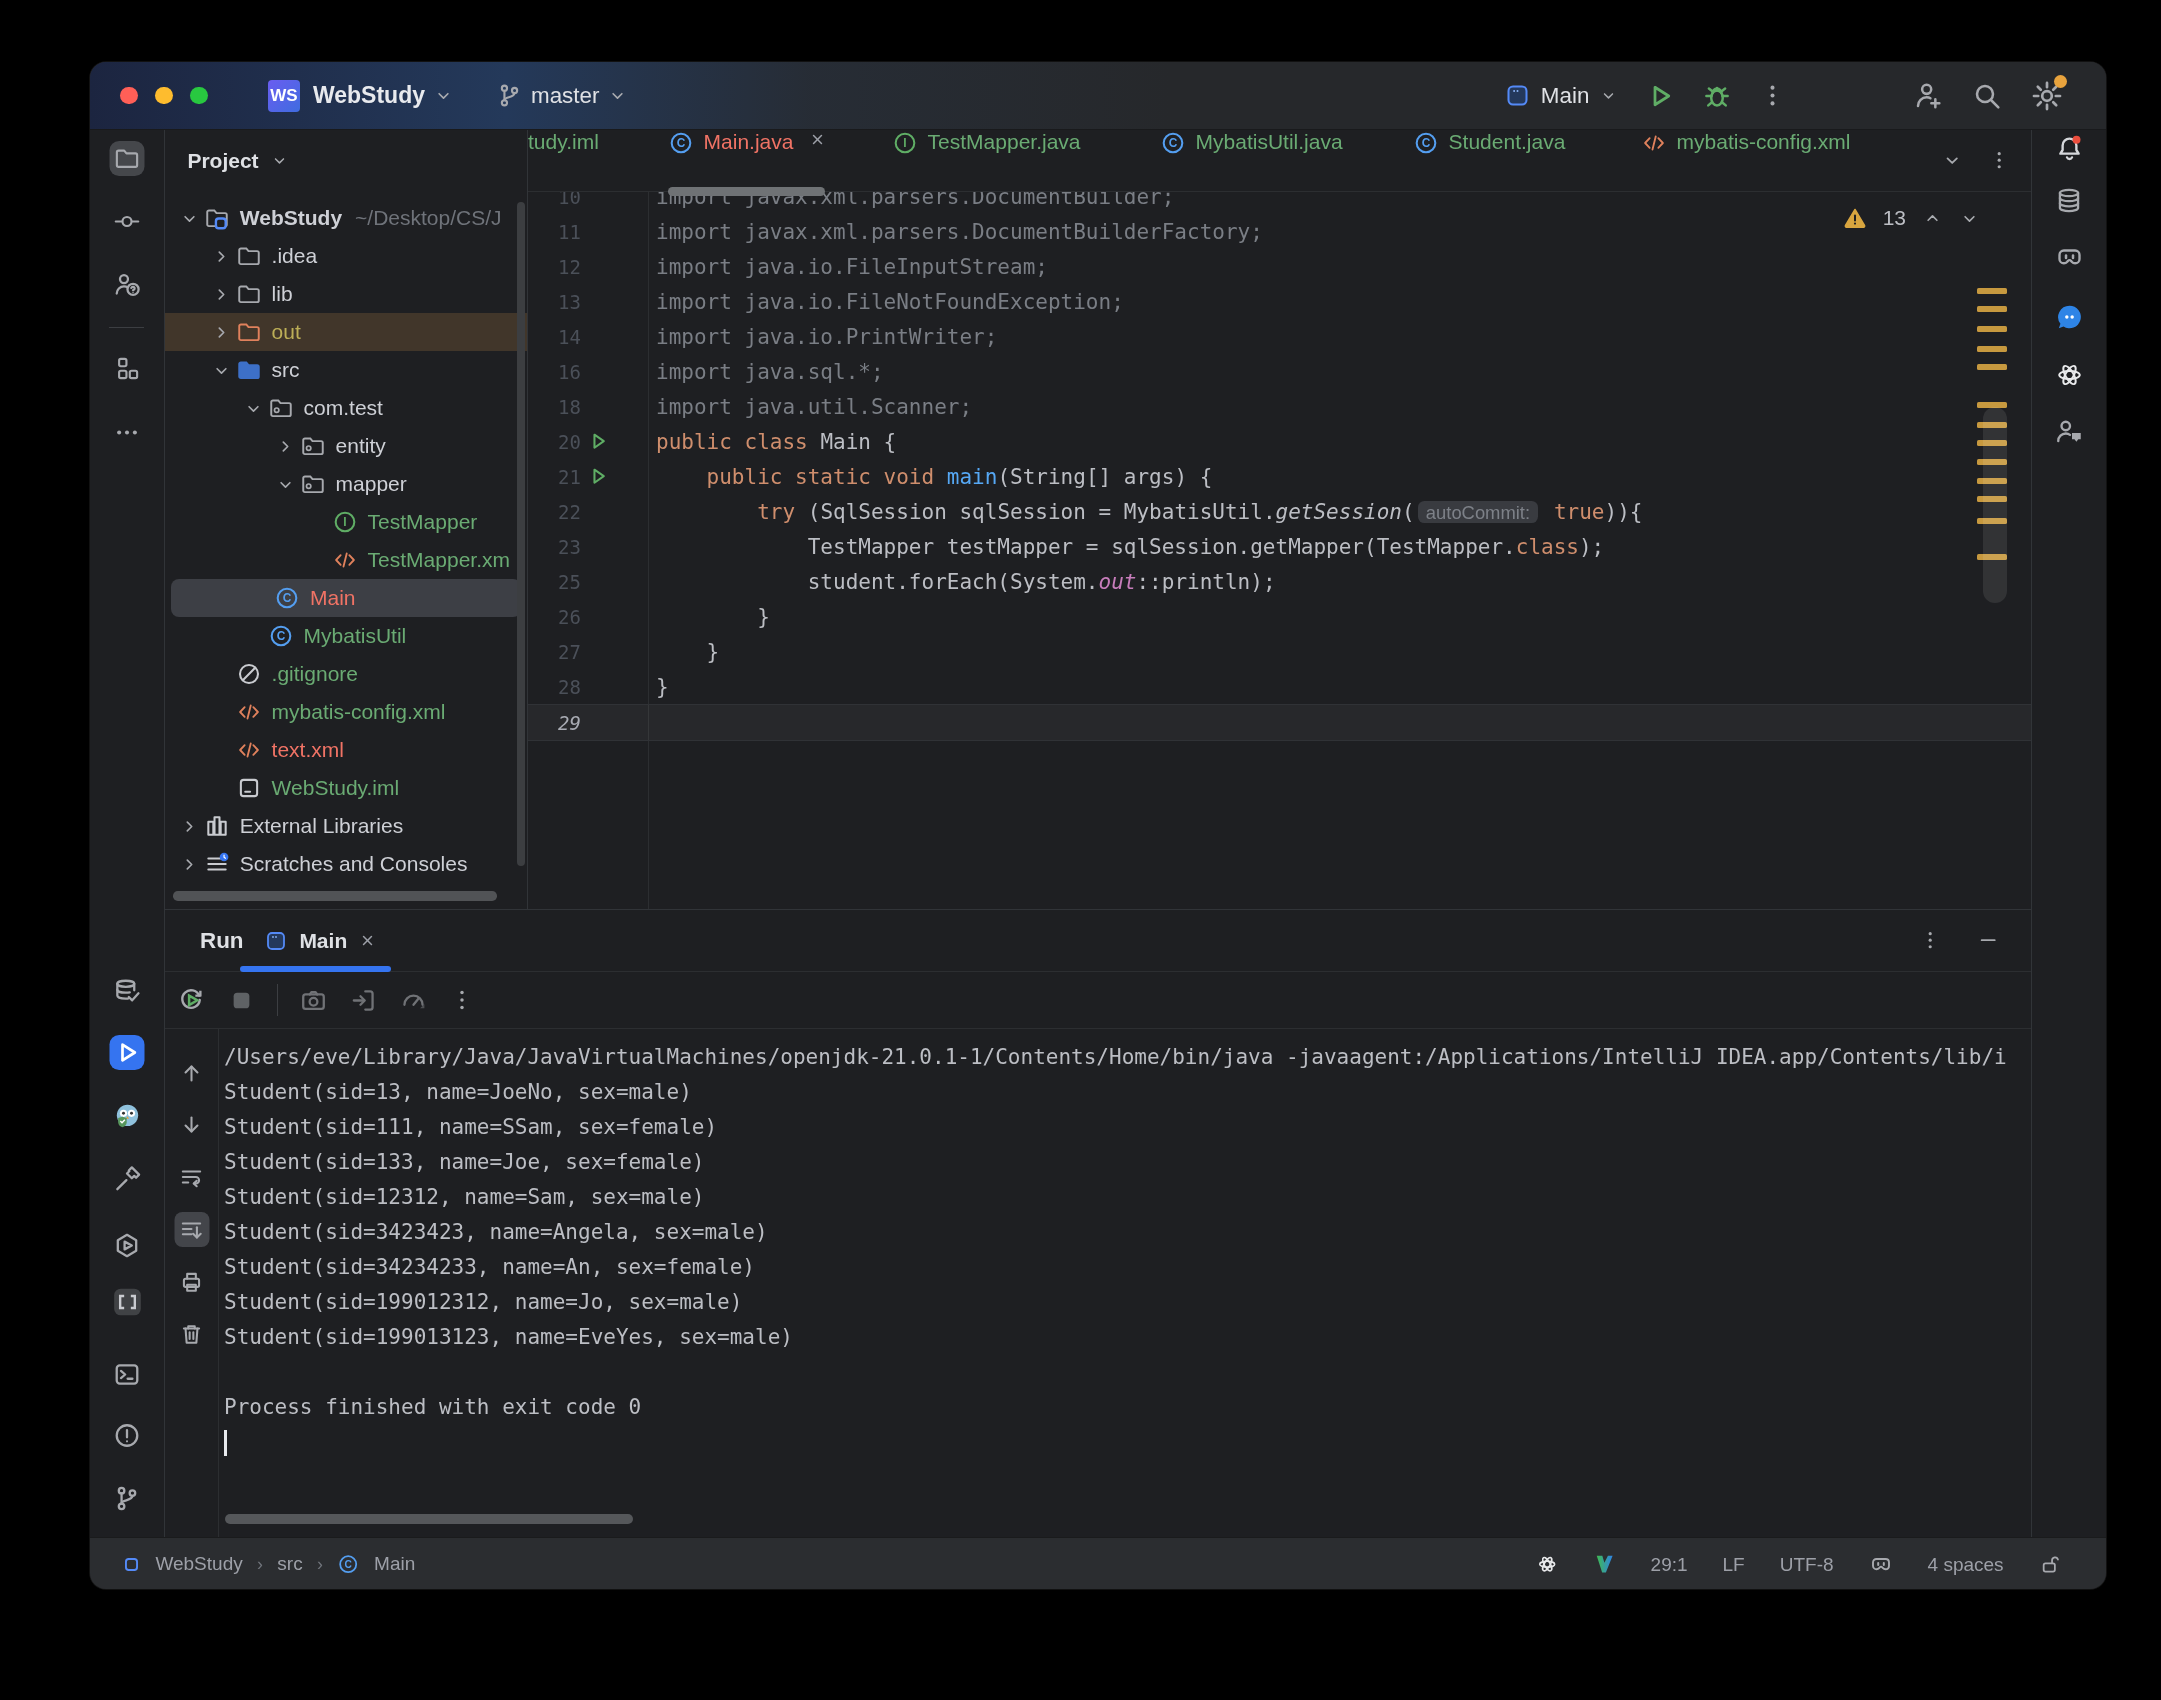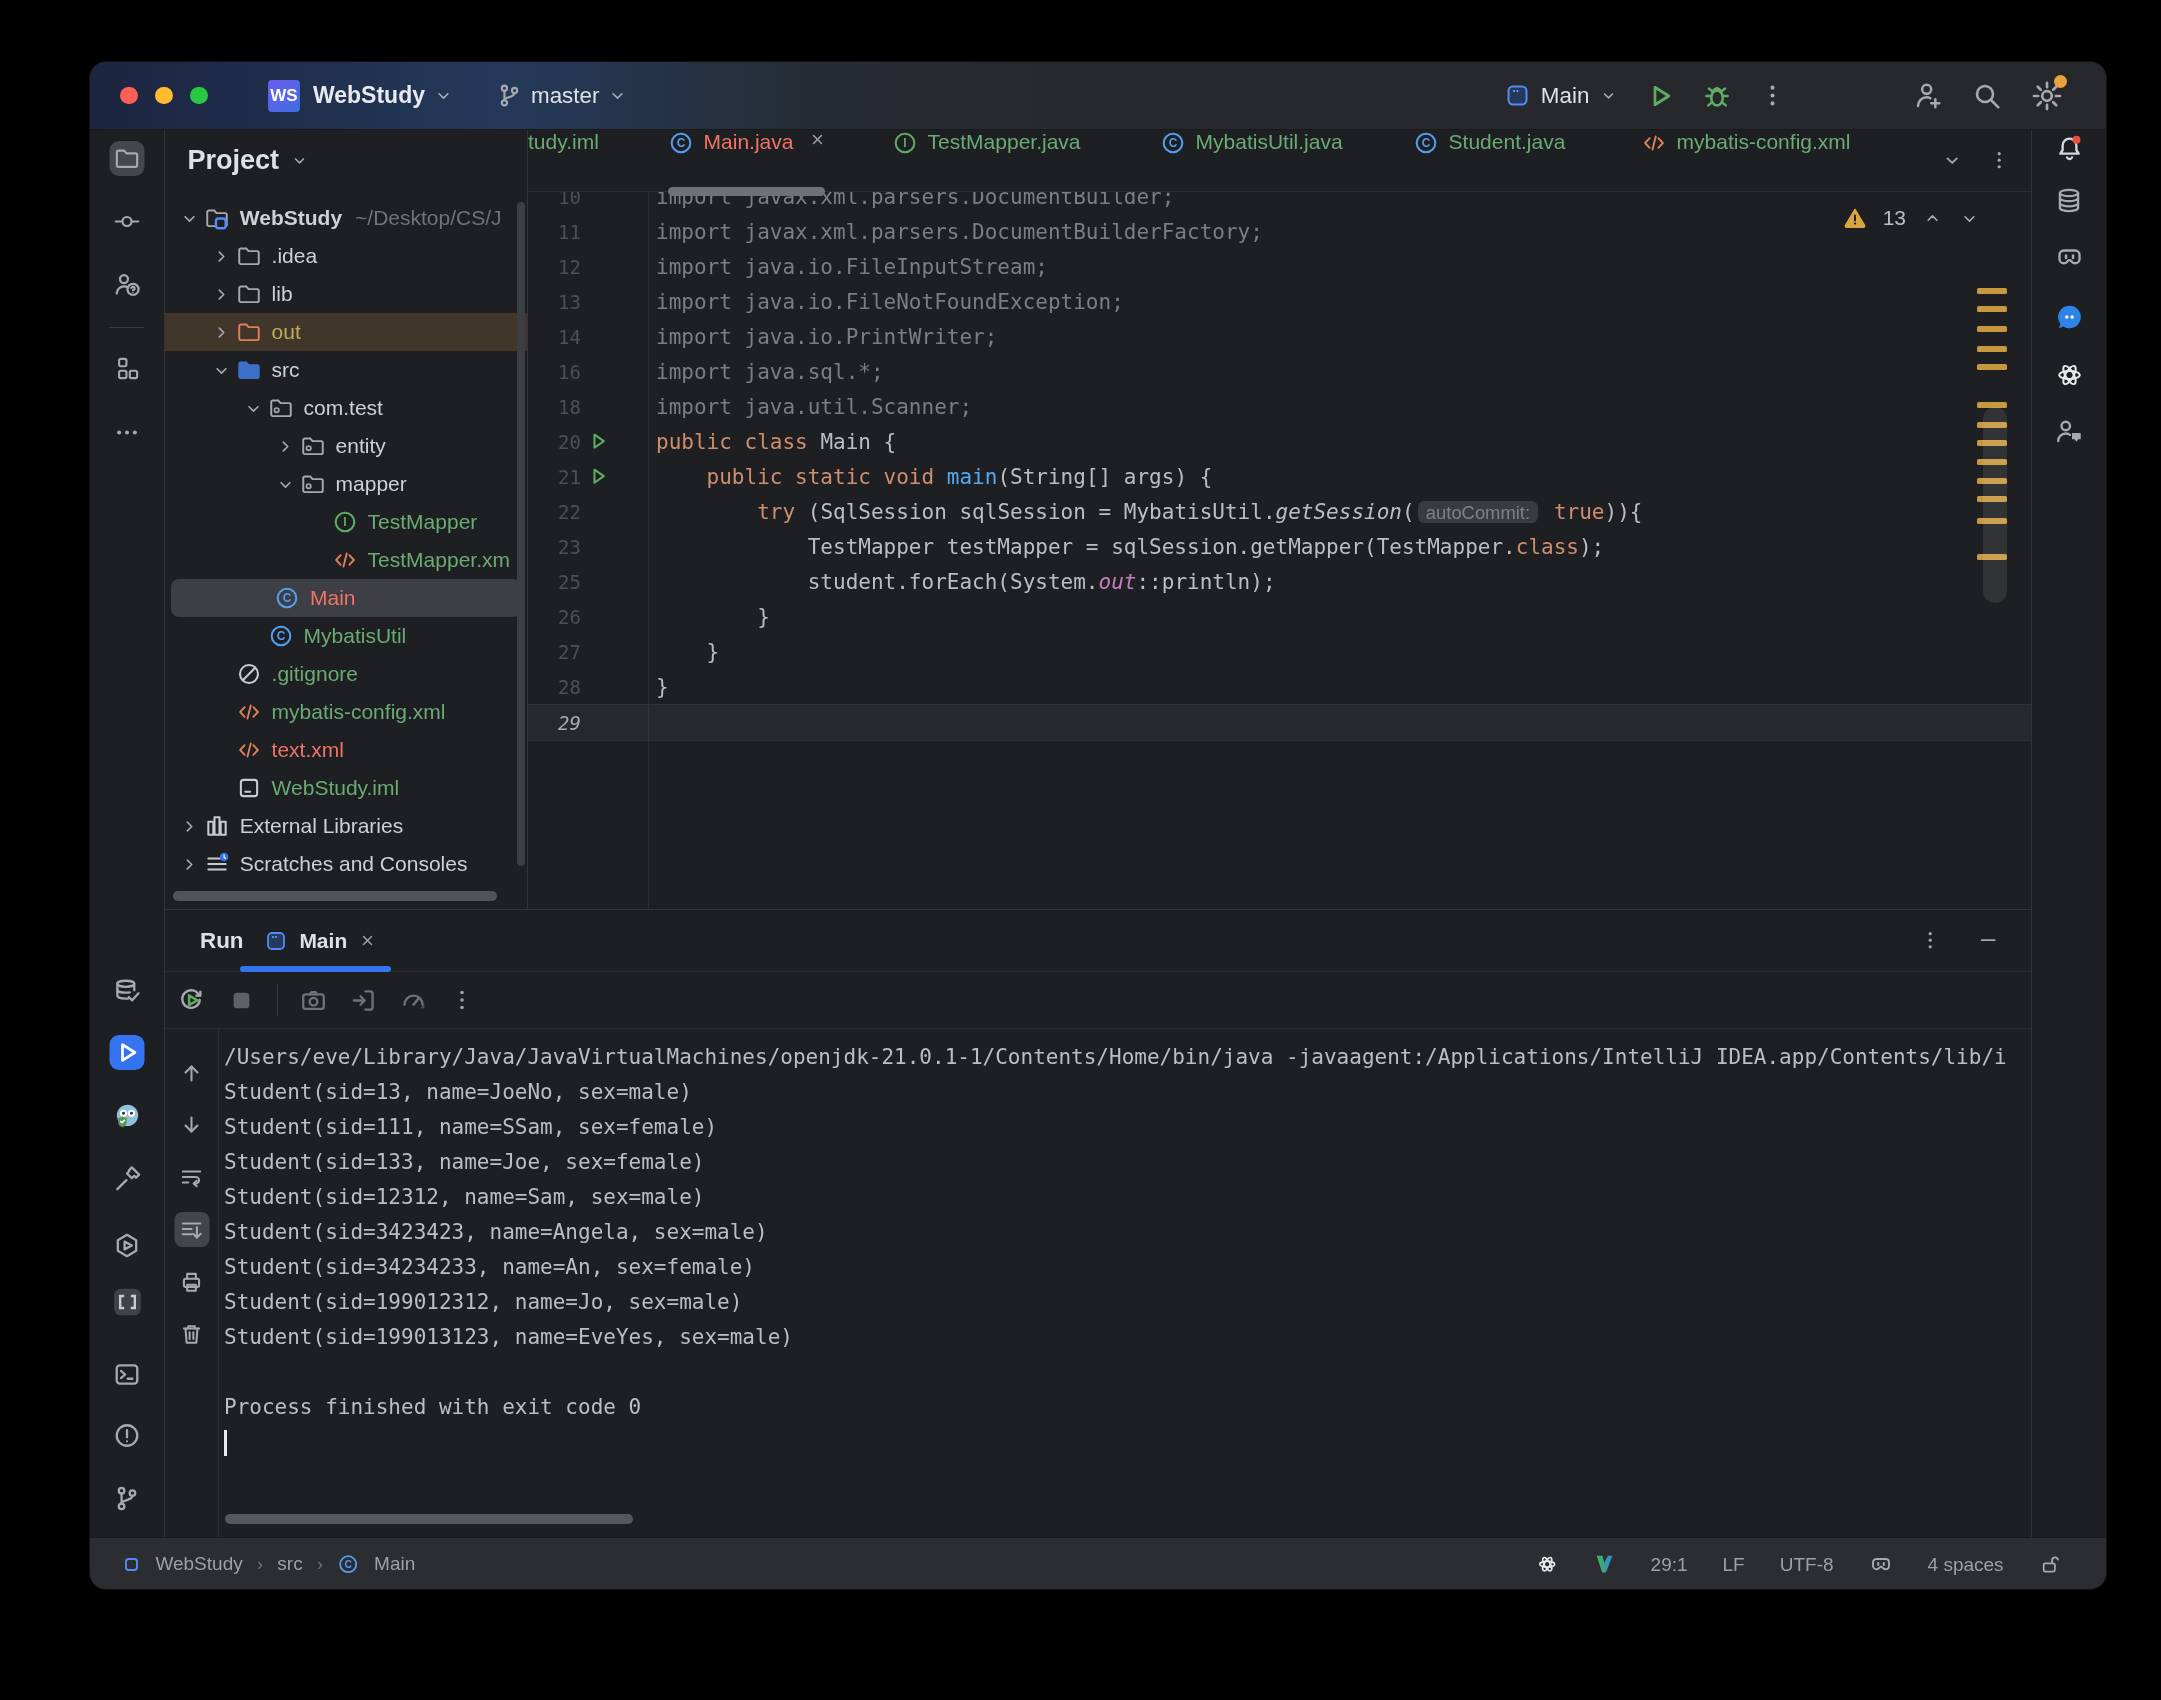--- a/index.html
+++ b/index.html
@@ -38,21 +38,21 @@
   .sicon.active-tool{background:#45474b;}
   .sicon.active-run{background:#3574f0;}
   .sdivider{position:absolute;left:19px;width:35px;height:0.8px;background:#3c3e42;}
 
   .center{flex:1;display:flex;flex-direction:column;min-width:0;}
   .top-row{display:flex;height:779px;min-height:779px;}
 
   
   .project-panel{position:relative;width:362px;flex:0 0 362px;border-right:0.8px solid #313438;overflow:hidden;}
   .panel-header{display:flex;align-items:center;height:61px;padding-left:22.4px;}
-  .panel-title{color:#dfe1e5;font-size:27px;font-weight:700;}
+  .panel-title{color:#dfe1e5;font-size:21px;font-weight:700;}
   .tree{position:absolute;left:0;right:0;top:69px;}
   .tree-row{position:relative;display:flex;align-items:center;height:38px;font-size:21px;white-space:nowrap;}
   .tree-row .chev{width:27px;height:27px;flex:0 0 27px;display:flex;align-items:center;justify-content:center;}
   .tree-row .ticon{width:27px;height:27px;flex:0 0 27px;margin-right:9.6px;display:flex;align-items:center;justify-content:center;}
   .tree-row.sel-gray{background:#3d3f45;border-radius:8px;margin:0 6.4px;}
   .tree-row.sel-brown{background:#41362a;}
   .t-plain{color:#ced0d6;} .t-green{color:#6aab73;} .t-red{color:#f07365;}
   .t-excluded{color:#bcae57;} .t-bold{font-weight:600;}
   .t-hint{color:#6f737a;margin-left:13px;font-size:21px;}
   .tree-vscroll{position:absolute;right:2.4px;top:72px;width:7.2px;height:664px;background:#3c3e41;border-radius:4px;}

